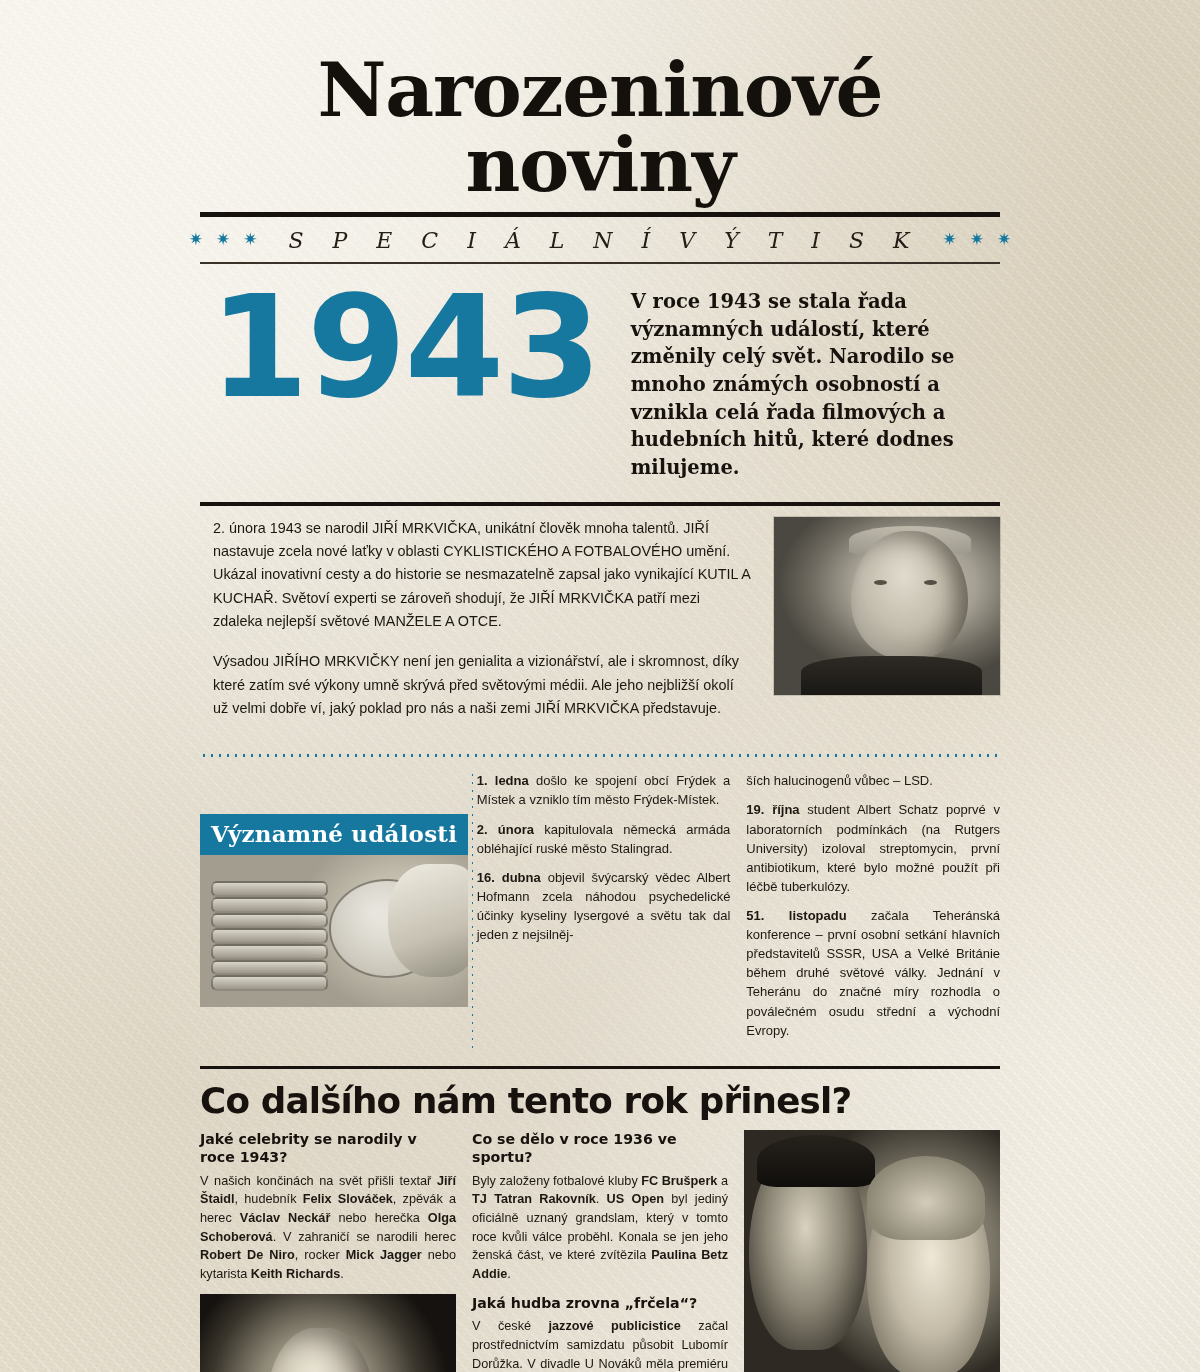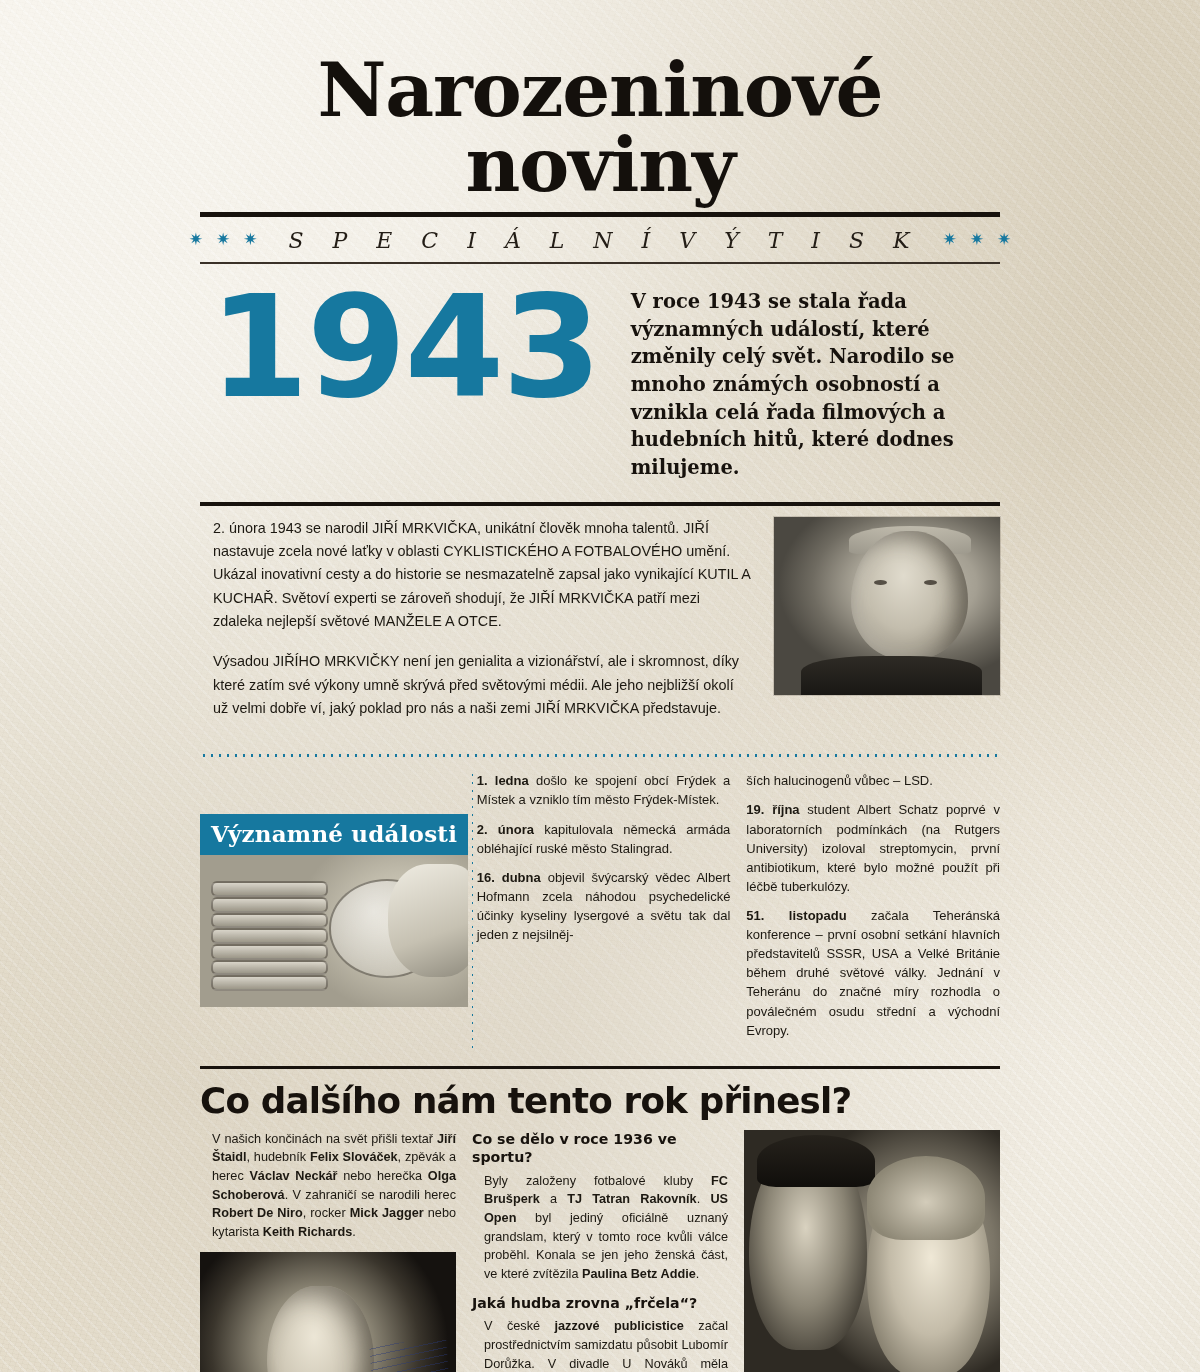--- a/index.html
+++ b/index.html
@@ -283,21 +283,21 @@
     font-size: 14.2px;
     color: #17120d;
     margin: 0 0 5px 0;
     line-height: 1.3;
   }
   .body-text {
     font-size: 12.7px;
     line-height: 1.47;
     color: #1c1811;
     text-align: justify;
-    margin: 0 0 10px 12px;
+    margin: 0 0 10px 0;
   }
   .body-text b { font-weight: 700; }
 
   .crosby-photo {
     margin-top: 10px;
     height: 282px;
     position: relative;
     overflow: hidden;
     background: #181512;
   }
@@ -432,20 +432,21 @@
     </div>
   </div>
 
   <div class="main-rule"></div>
 
   <div class="main-head">Co dalšího nám tento rok přinesl?</div>
 
   <div class="main-grid">
 
     <div class="col">
+      <div class="sub-head">Jaké celebrity se narodily v roce 1943?</div>
       <div class="body-text">V našich končinách na svět přišli textař <b>Jiří Štaidl</b>, hudebník <b>Felix Slováček</b>, zpěvák a herec <b>Václav Neckář</b> nebo herečka <b>Olga Schoberová</b>. V zahraničí se narodili herec <b>Robert De Niro</b>, rocker <b>Mick Jagger</b> nebo kytarista <b>Keith Richards</b>.</div>
       <div class="crosby-photo">
         <div class="ph crosby-bg"></div>
         <div class="crosby-face"></div>
 
         <div class="crosby-sig"></div>
       </div>
     </div>
 
     <div class="col">

